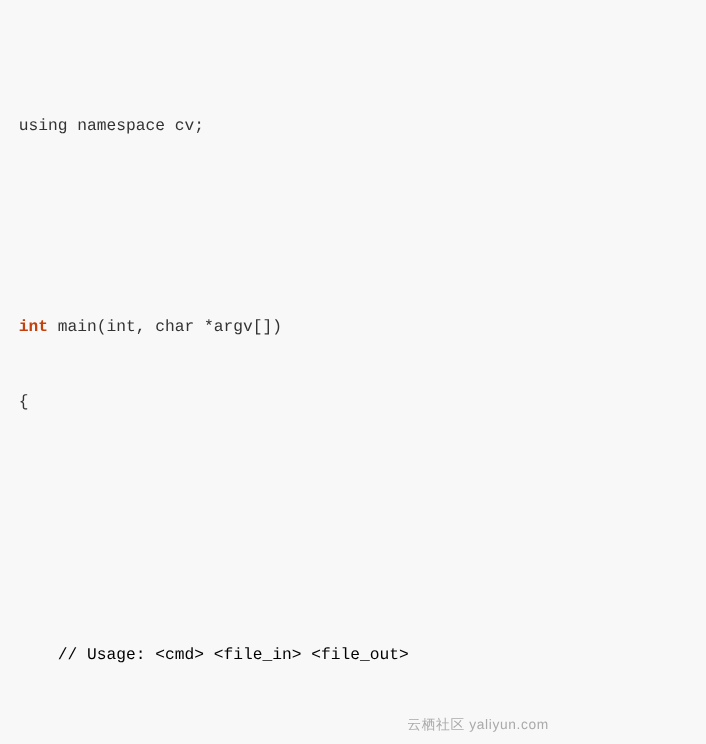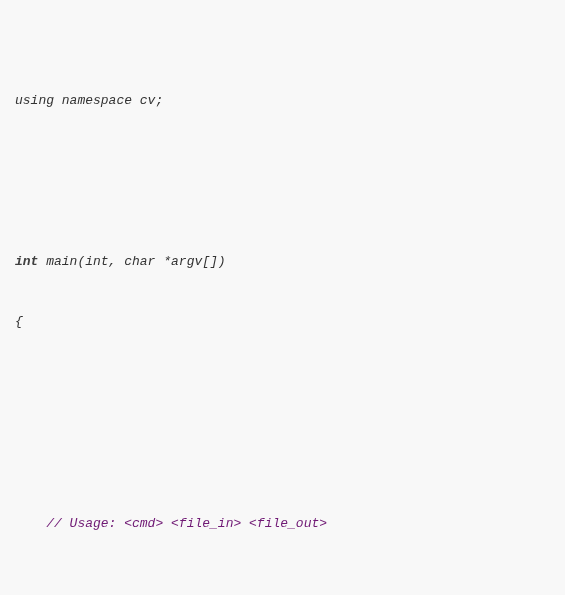--- a/index.html
+++ b/index.html
@@ -17,41 +17,40 @@
       overflow: hidden;
     }
 
     .code-container {
       width: 449px;
       height: 595px;
       background: #f8f8f8;
       padding: 10px 15px;
       overflow: hidden;
       position: relative;
-      font-style: italic;
     }
 
     .code-block {
       line-height: 1.55;
       color: #333;
       white-space: pre;
     }
 
     .line {
       display: block;
       white-space: pre;
     }
 
     .kw {
       font-weight: bold;
-      color: #404040;
+      color: #c2410c;
     }
 
     .comment {
-      color: #701a75;
+      color: #000000;
     }
 
     .watermark {
       position: absolute;
       bottom: 8px;
       right: 10px;
       font-family: Arial, sans-serif;
       font-size: 11px;
       color: #aaa;
       letter-spacing: 0.5px;
@@ -122,13 +121,14 @@
 
     
     
 
     
     
     
 
   </div>
 
+  <div class="watermark">云栖社区 yaliyun.com</div>
 </div>
 
 </body></html>

